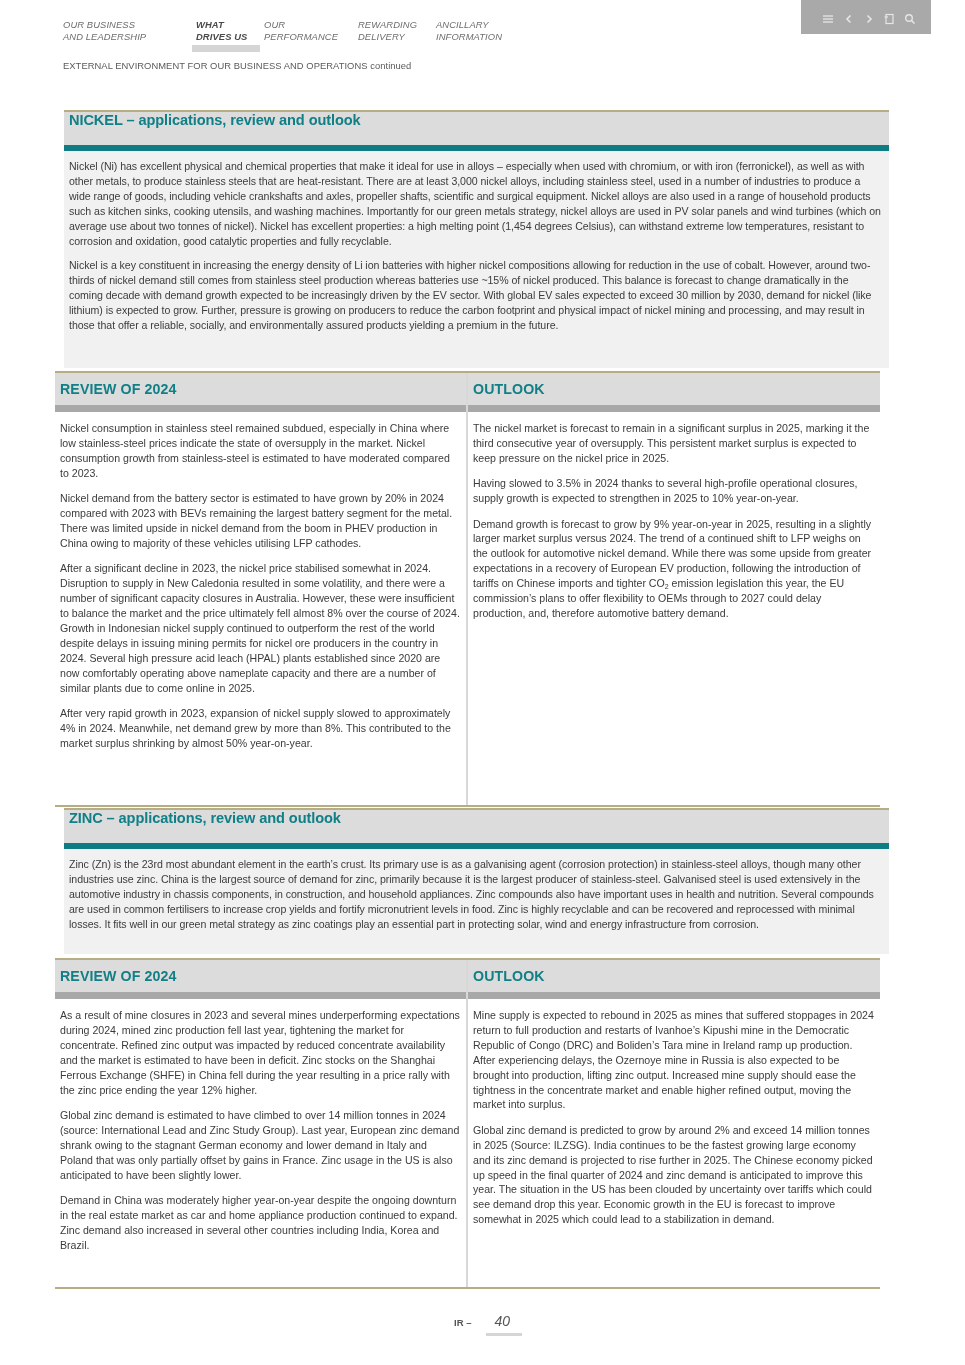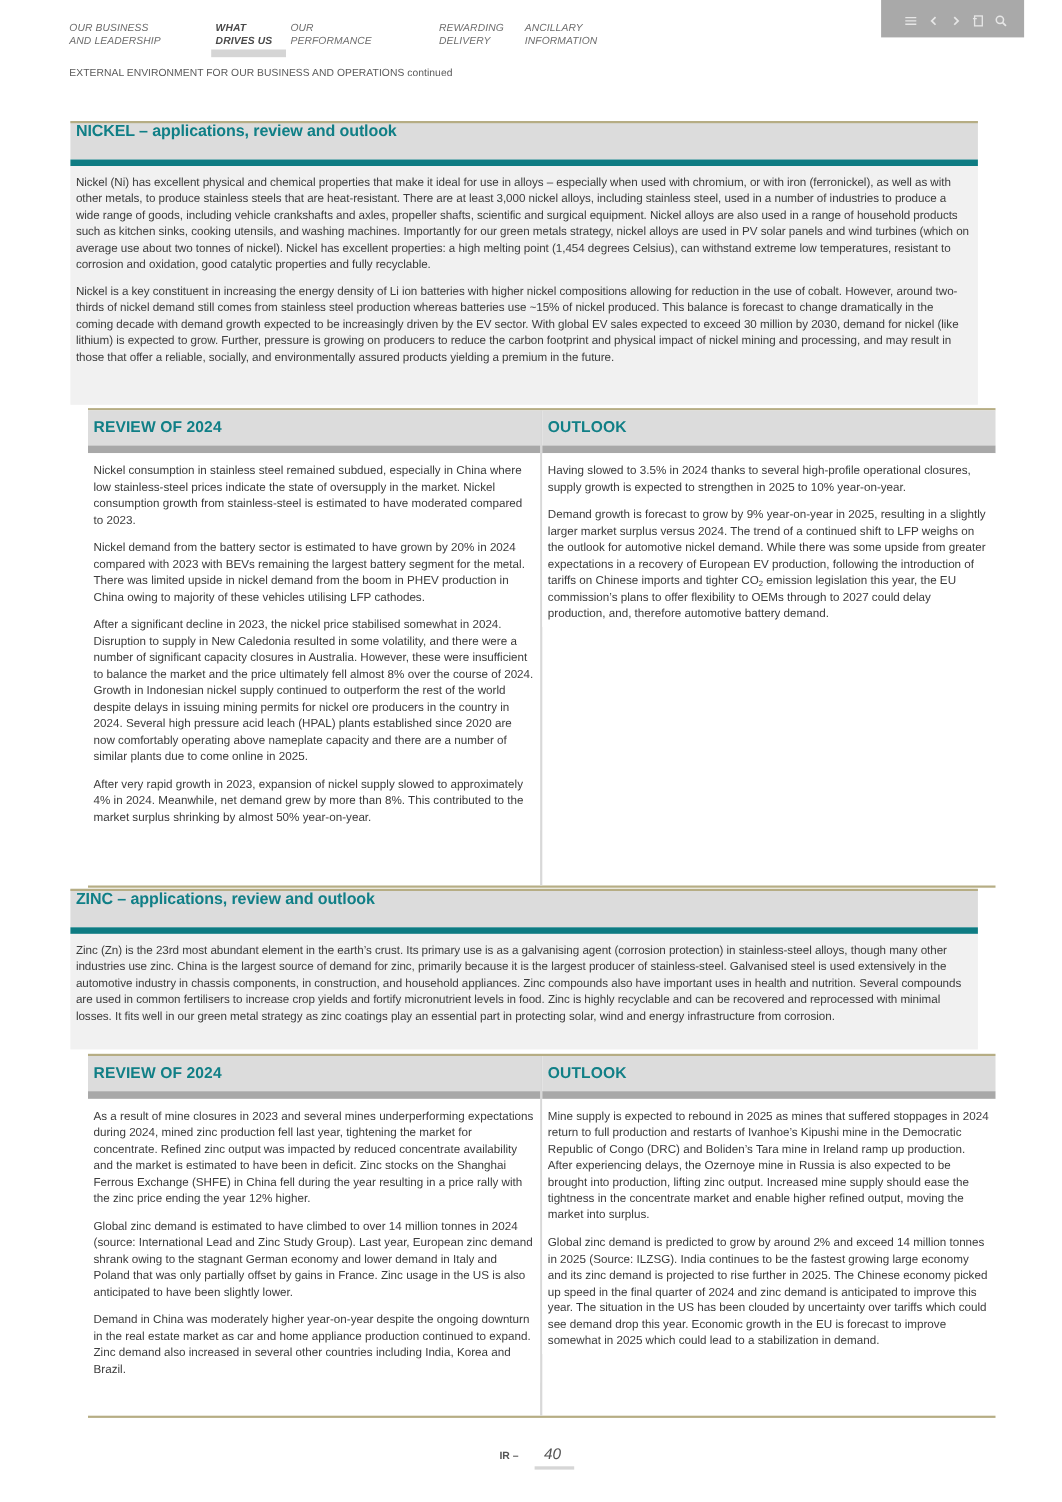--- a/index.html
+++ b/index.html
@@ -7,39 +7,39 @@
   body { font-family: "Liberation Sans", sans-serif; color: #3a3a3a; position: relative; }
 
   .topnav { position: absolute; left: 63px; top: 19px; display: flex; font-style: italic; }
   .topnav .nav-item { font-size: 9.4px; line-height: 12px; color: #6d6d6d; letter-spacing: 0.1px; cursor: pointer; text-transform: uppercase; position: relative; }
   .topnav .nav-item.active { color: #4a4a4a; font-weight: bold; margin-left: 36px; }
   .topnav .nav-item .l2 { display: block; }
   .topnav .nav-item .underline { position: absolute; left: -4px; top: 26px; width: 68px; height: 7px; background: #d5d5d5; }
   .nav-item:nth-child(1) { width: 97px; }
   .nav-item:nth-child(2) { width: 68px; }
   .nav-item:nth-child(3) { width: 94px; }
-  .nav-item:nth-child(4) { width: 78px; margin-left: 41px; }
+  .nav-item:nth-child(4) { width: 78px; }
   .nav-item:nth-child(5) { width: 90px; }
 
   .toolbar { position: absolute; left: 801px; top: 0; width: 130px; height: 34px; background: #a9a9a9; display: flex; align-items: center; justify-content: space-evenly; padding: 4px 8px 0 14px; }
   .toolbar .tb { width: 14px; height: 14px; display: flex; align-items: center; justify-content: center; cursor: pointer; }
   .toolbar svg { width: 12px; height: 12px; }
 
   .crumb { position: absolute; left: 63px; top: 60px; font-size: 9.4px; color: #5a5a5a; letter-spacing: 0.05px; }
   .crumb .cont { text-transform: none; }
 
   .section { position: absolute; left: 64px; width: 825px; }
   .sec-head { background: #dcdcdc; border-top: 2px solid #b6ad84; height: 35px; display: flex; padding-left: 5px; }
   .sec-head h2 { font-size: 14.6px; font-weight: bold; color: #107f86; letter-spacing: -0.1px; }
   .teal-bar { height: 6px; background: #0e7c83; }
   .sec-body { background: #f1f1f1; padding: 8px 6px 10px 5px; }
   .sec-body p { font-size: 10.6px; line-height: 14.9px; color: #3c3c3c; margin-bottom: 10px; letter-spacing: -0.05px; }
   .sec-body p:last-child { margin-bottom: 0; }
 
-  .cols { position: absolute; left: 80px; width: 825px; display: flex; border-bottom: 2px solid #b6ad84; border-top: 2px solid #b6ad84; }
+  .cols { position: absolute; left: 55px; width: 825px; display: flex; border-bottom: 2px solid #b6ad84; border-top: 2px solid #b6ad84; }
   .col { width: 50%; position: relative; }
   .col.left { border-right: 2px solid #d8d8d8; width: 413px; }
   .col.right { width: 412px; }
   .col-head { background: #dcdcdc; height: 32px; display: flex; align-items: center; padding-left: 5px; }
   .col-head h3 { font-size: 14.2px; font-weight: bold; color: #107f86; letter-spacing: 0.1px; }
   .grey-bar { height: 7px; background: #a8a8a8; }
   .col-body { padding: 9px 5px 4px 5px; background: #ffffff; }
   .col-body p { font-size: 10.6px; line-height: 14.9px; color: #3b3b3b; margin-bottom: 10.5px; }
   .col-body p:last-child { margin-bottom: 0; }
   sub { font-size: 7px; vertical-align: -2px; line-height: 0; }
@@ -138,20 +138,21 @@
       <p>After a significant decline in 2023, the nickel price stabilised somewhat in 2024. Disruption to supply in New Caledonia resulted in some volatility, and there were a number of significant capacity closures in Australia. However, these were insufficient to balance the market and the price ultimately fell almost 8% over the course of 2024. Growth in Indonesian nickel supply continued to outperform the rest of the world despite delays in issuing mining permits for nickel ore producers in the country in 2024. Several high pressure acid leach (HPAL) plants established since 2020 are now comfortably operating above nameplate capacity and there are a number of similar plants due to come online in 2025.</p>
       <p>After very rapid growth in 2023, expansion of nickel supply slowed to approximately 4% in 2024. Meanwhile, net demand grew by more than 8%. This contributed to the market surplus shrinking by almost 50% year-on-year.</p>
     </div>
   </div>
   <div class="col right">
     <div class="col-head">
       <h3>OUTLOOK</h3>
     </div>
     <div class="grey-bar"></div>
     <div class="col-body">
+      <p>The nickel market is forecast to remain in a significant surplus in 2025, marking it the third consecutive year of oversupply. This persistent market surplus is expected to keep pressure on the nickel price in 2025.</p>
       <p>Having slowed to 3.5% in 2024 thanks to several high-profile operational closures, supply growth is expected to strengthen in 2025 to 10% year-on-year.</p>
       <p><span>Demand growth is forecast to grow by 9% year-on-year in 2025, resulting in a slightly larger market surplus versus 2024. The trend of a continued shift to LFP weighs on the outlook for automotive nickel demand. While there was some upside from greater expectations in a recovery of European EV production, following the introduction of tariffs on Chinese imports and tighter CO</span><sub>2</sub><span> emission legislation this year, the EU commission’s plans to offer flexibility to OEMs through to 2027 could delay production, and, therefore automotive battery demand.</span></p>
     </div>
   </div>
 </div>
 
 <section class="section" style="top:808px;">
   <div class="sec-head">
     <h2>ZINC – applications, review and outlook</h2>
   </div>

